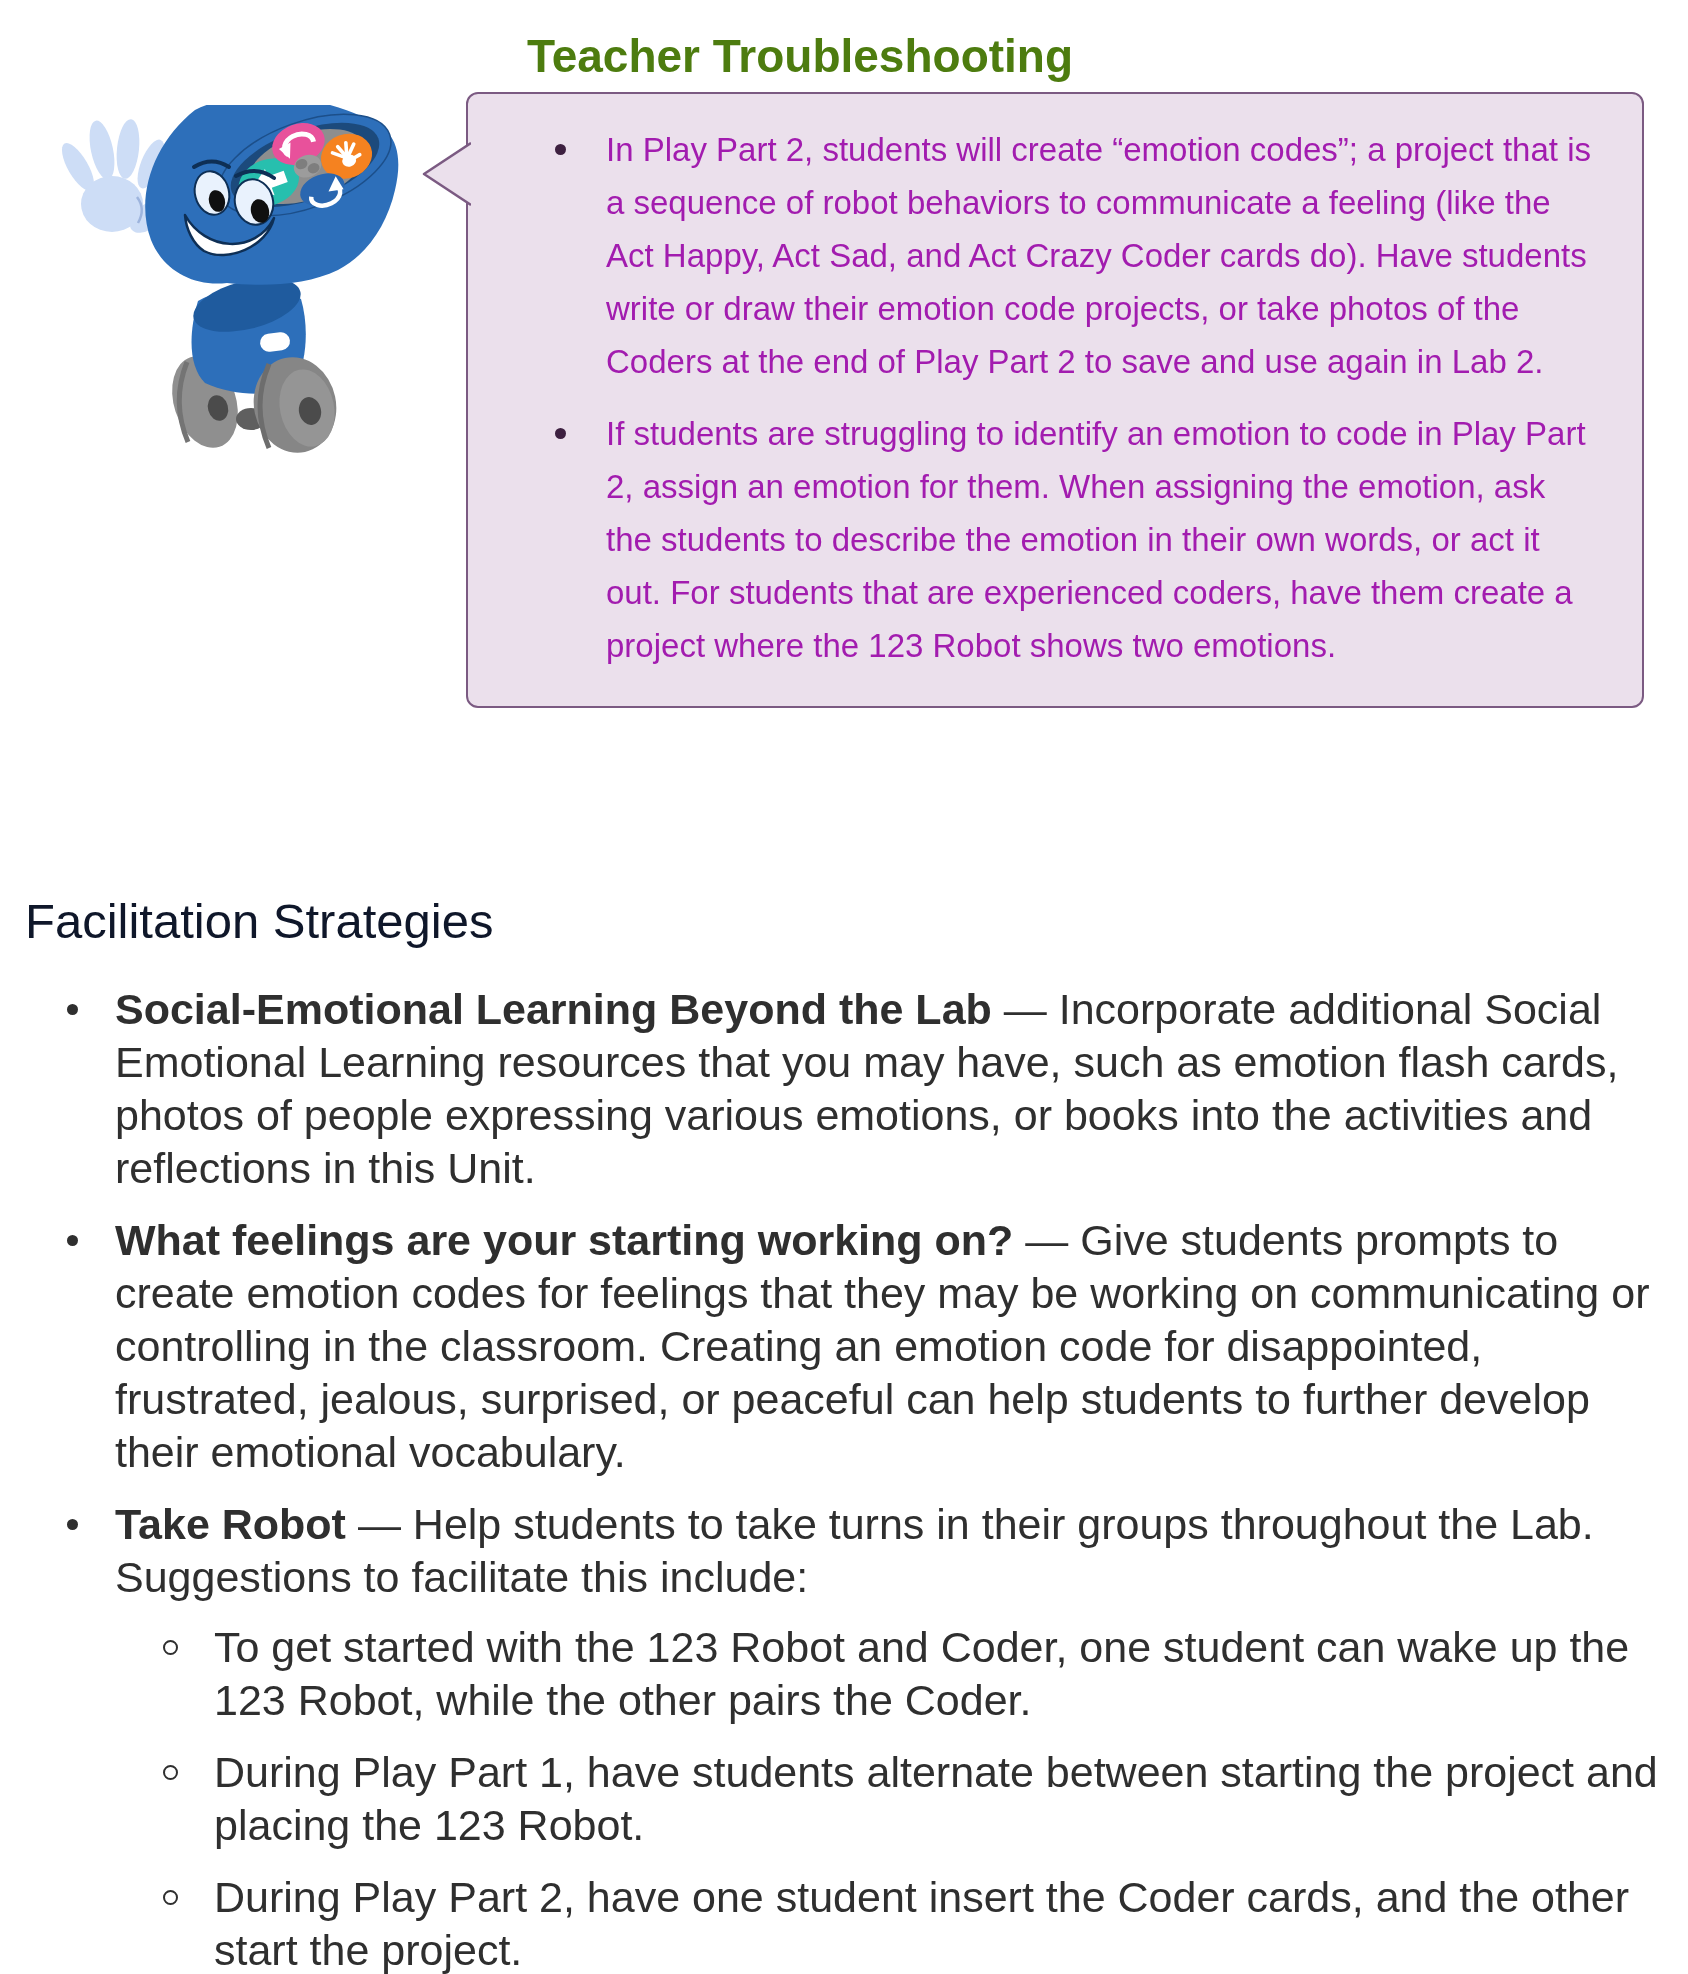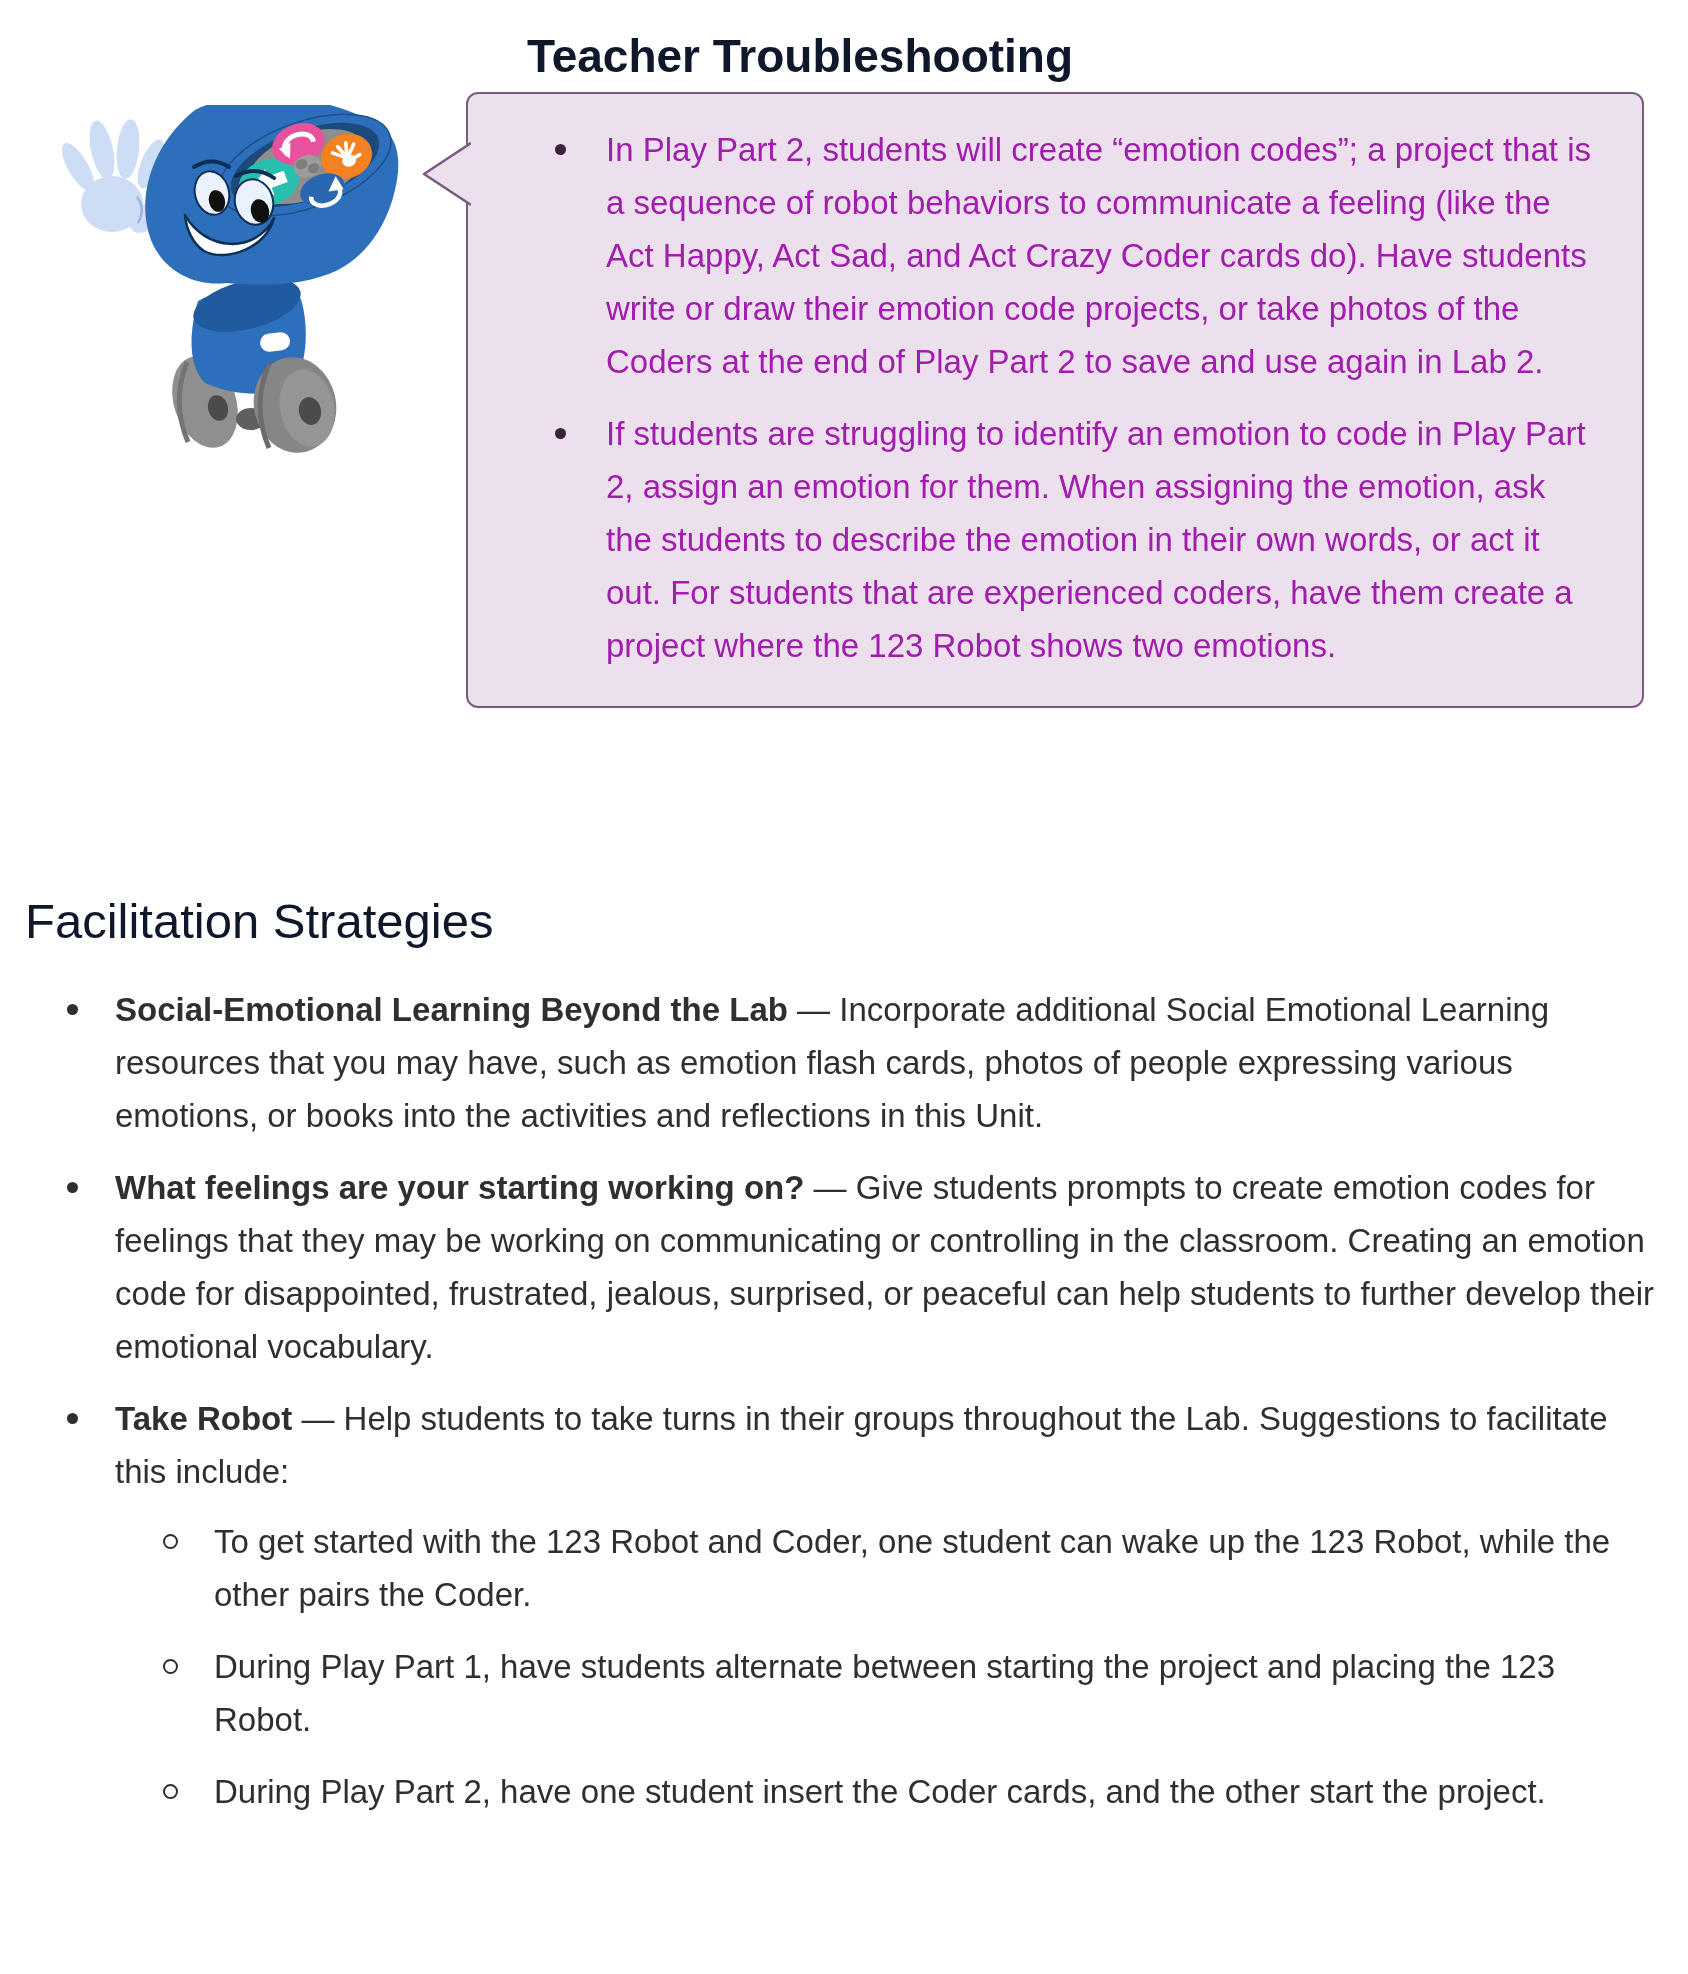--- a/index.html
+++ b/index.html
@@ -4,21 +4,21 @@
 <style>
   html,body { margin:0; padding:0; background:#ffffff; }
   .page {
     position:relative; width:1688px; height:1974px; overflow:hidden;
     background:#ffffff;
     font-family:"Liberation Sans","DejaVu Sans",sans-serif;
     color:#2f2f2f;
   }
   .page-title {
     margin:24px 0 0 0; width:1600px; text-align:center;
-    font-size:46px; line-height:64px; font-weight:700; color:#0f172a;
+    font-size:46px; line-height:64px; font-weight:700; color:#4d7c0f;
   }
   .hero { position:relative; margin-top:4px; height:672px; }
   .robot { position:absolute; left:55px; top:13px; width:345px; height:355px; }
   .bubble {
     position:relative; box-sizing:border-box; margin-left:466px; width:1178px;
     background:#ebe0ec; border:2.5px solid #7b5a82; border-radius:12px;
     padding:29px 45px 34px 45px;
   }
   .bubble-pointer { position:absolute; left:-48px; top:48px; }
   .bubble-list { margin:0; padding:0; list-style:none; }
@@ -31,21 +31,21 @@
     content:''; position:absolute; left:42px; top:21px;
     width:11px; height:11px; border-radius:50%; background:#3d2040;
   }
   .section-heading {
     margin:128px 0 0 25px; font-size:49px; line-height:58px;
     font-weight:400; color:#0f172a;
   }
   .strategies { margin:33px 28px 0 67px; padding:0; list-style:none; }
   .strategies > li {
     position:relative; padding-left:48px; margin-bottom:19px;
-    font-size:33px; line-height:53px; color:#2f2f2f;
+    font-size:43px; line-height:53px; color:#2f2f2f;
   }
   .strategies > li::before {
     content:''; position:absolute; left:0; top:21px;
     width:11px; height:11px; border-radius:50%; background:#2f2f2f;
   }
   .lead { font-weight:700; }
   .sub { margin:17px 0 0 0; padding:0; list-style:none; }
   .sub > li { position:relative; padding-left:99px; margin-bottom:19px; }
   .sub > li:last-child { margin-bottom:15px; }
   .sub > li::before {

